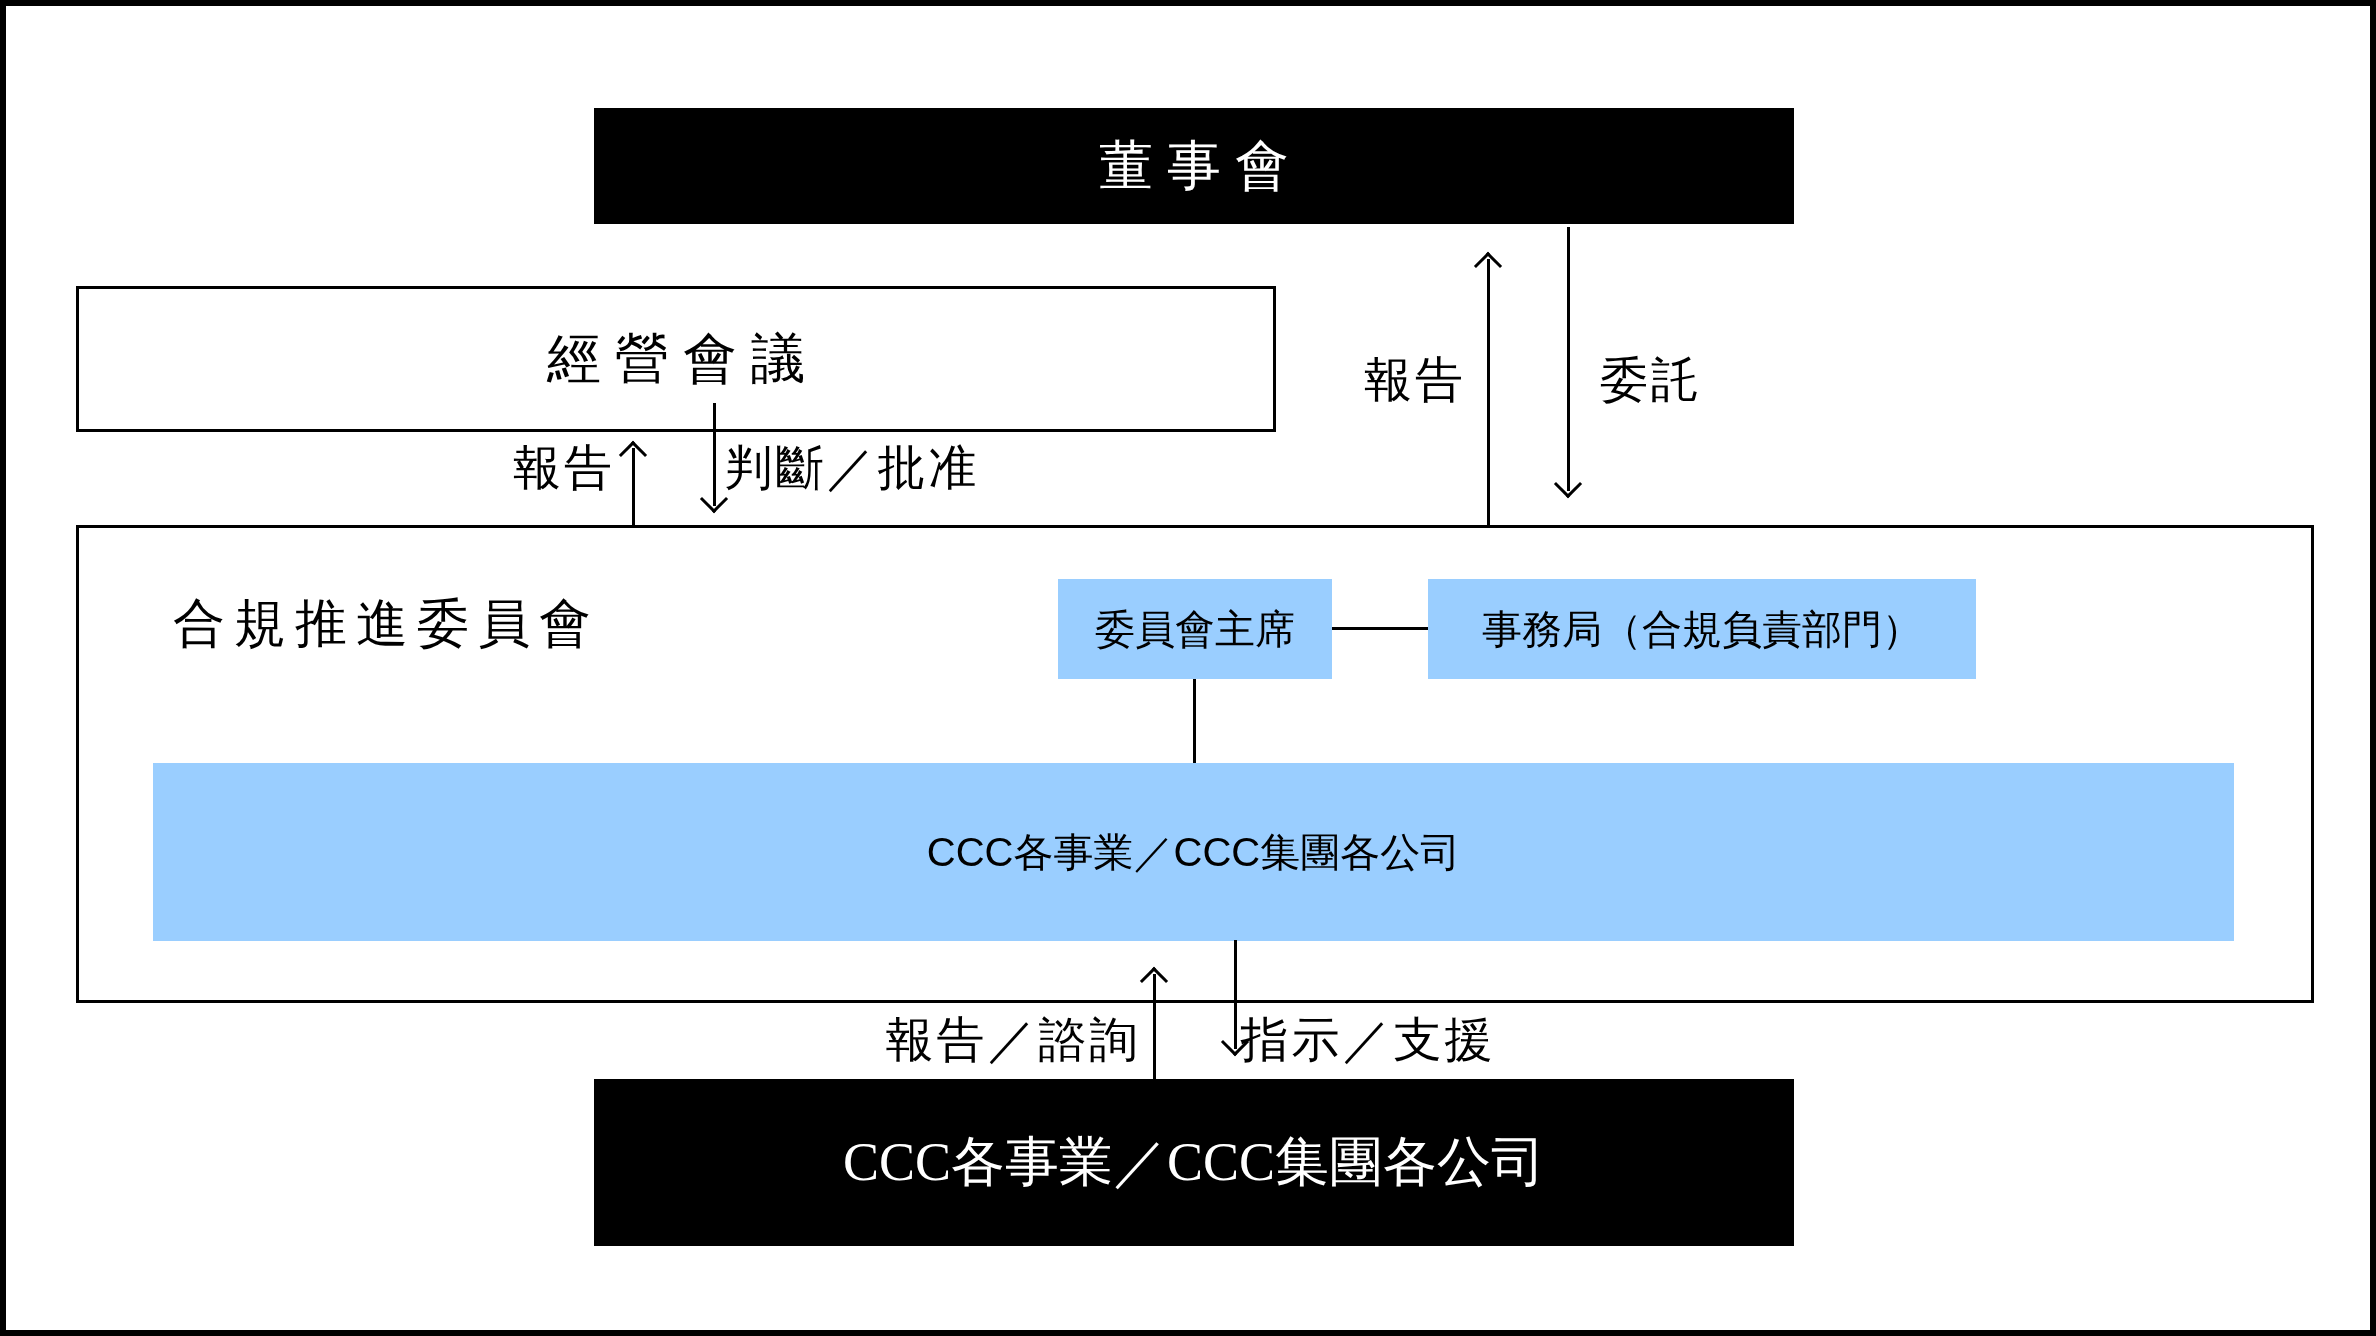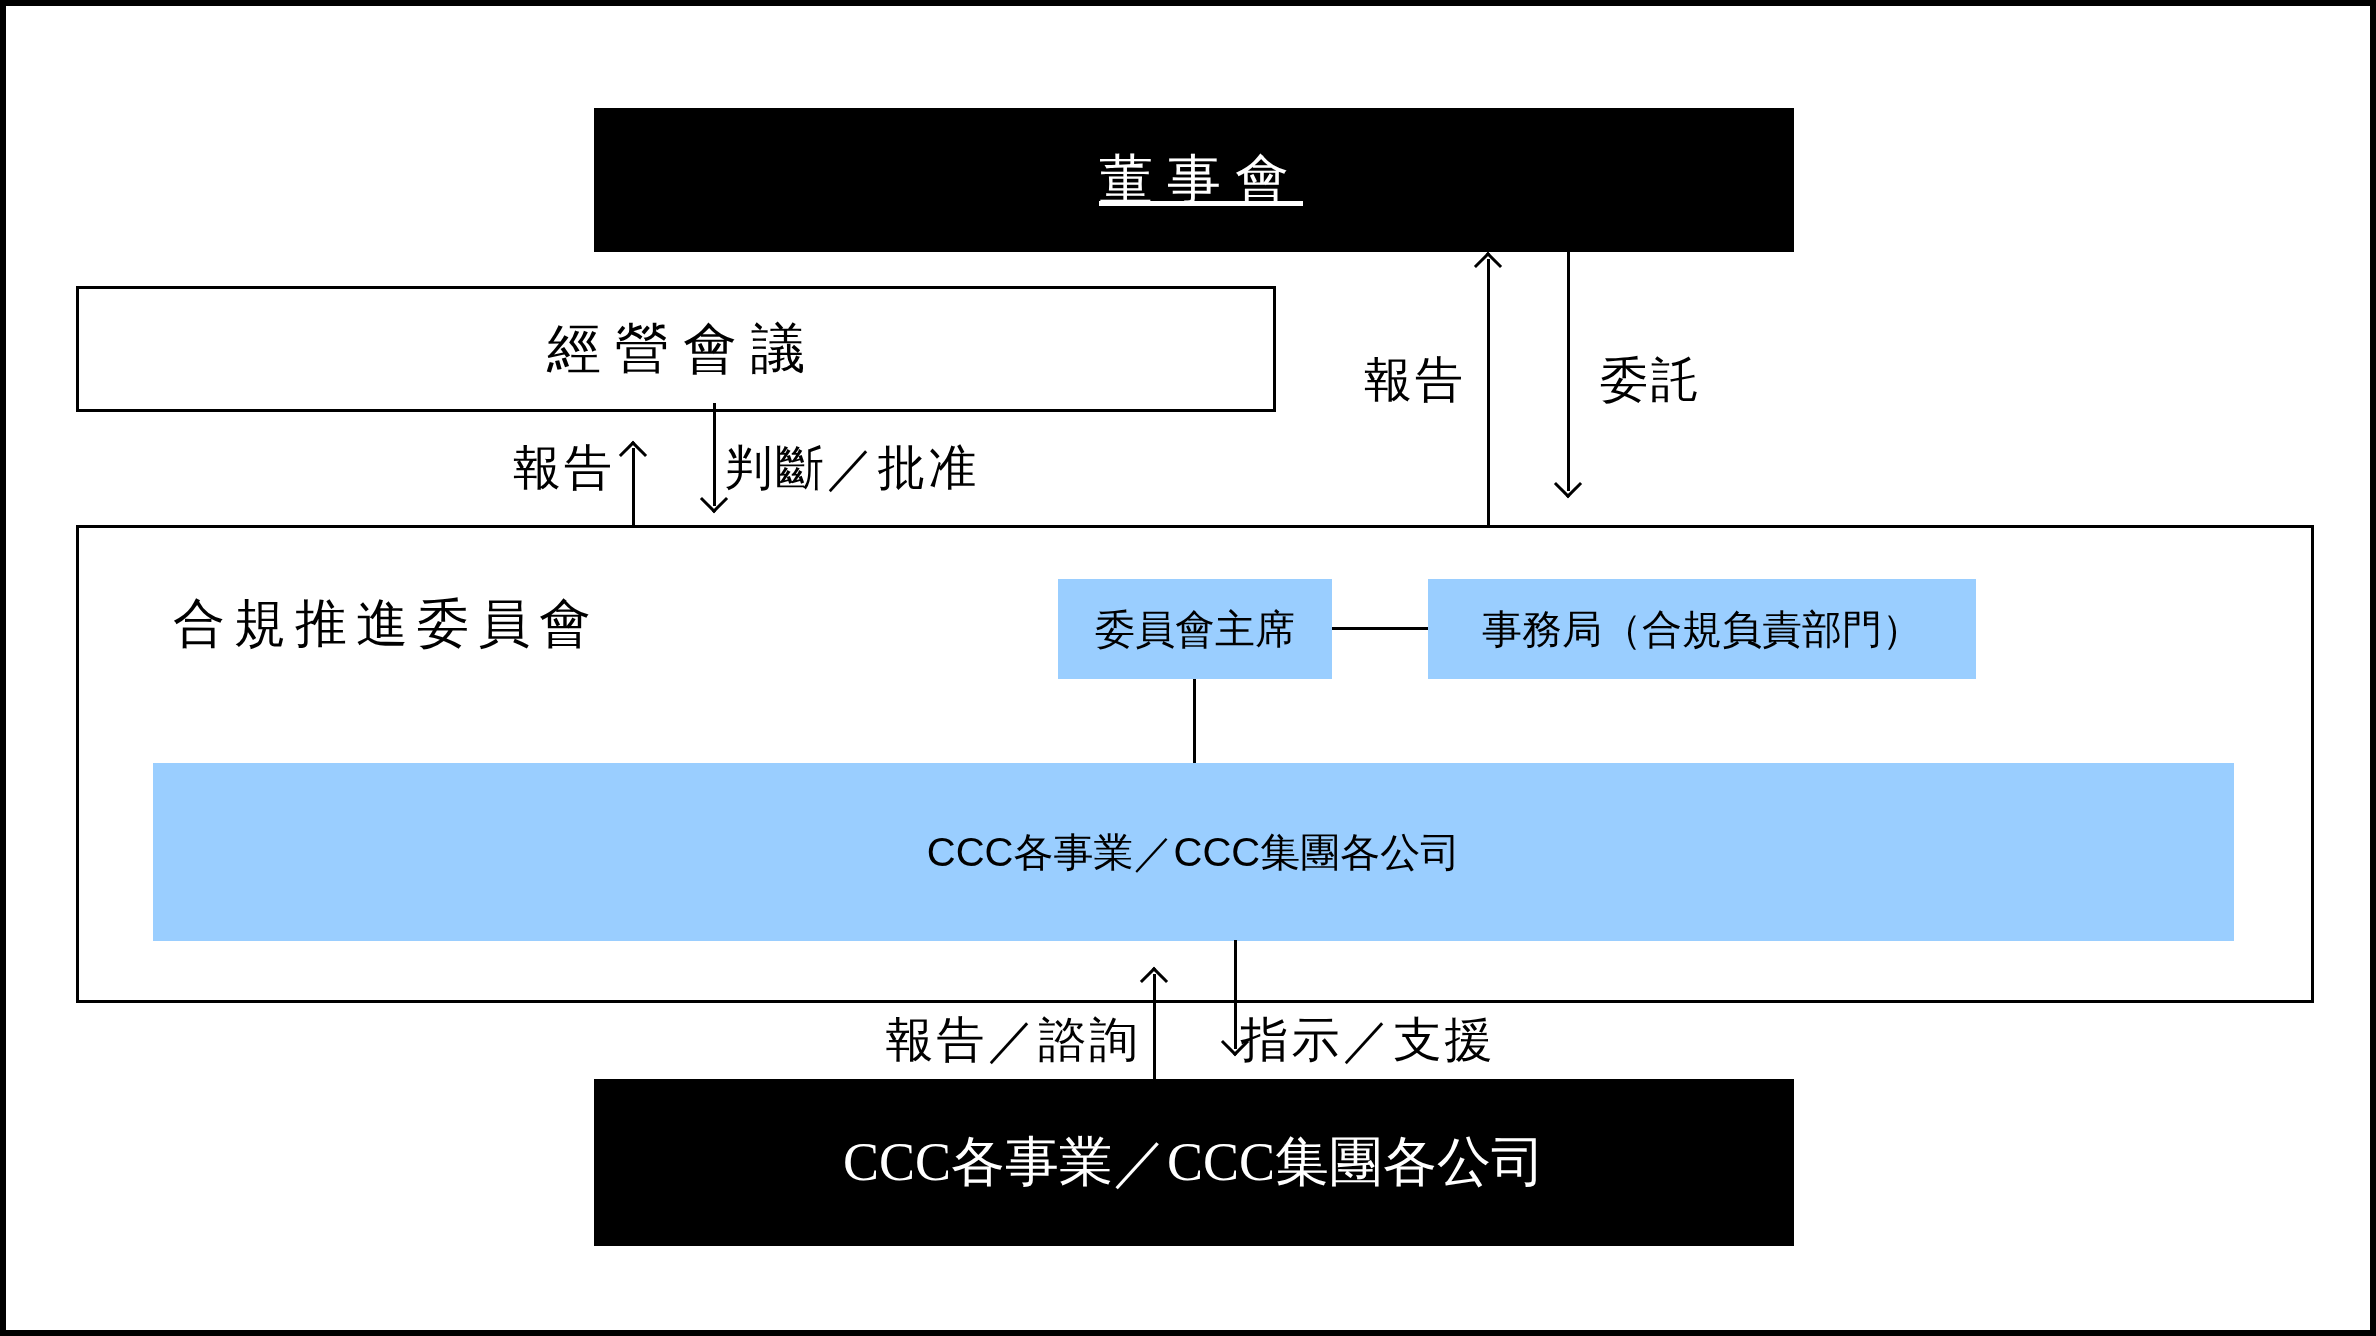--- a/index.html
+++ b/index.html
@@ -6,23 +6,23 @@
   body{width:2376px;height:1336px;position:relative;overflow:hidden;
        font-family:"Liberation Sans","DejaVu Sans",sans-serif;color:#000;}
   .canvas{position:absolute;left:0;top:0;width:2376px;height:1336px;
           border:6px solid #000;box-sizing:border-box;}
 
   .box{position:absolute;display:flex;align-items:center;justify-content:center;
        box-sizing:border-box;text-align:center;}
 
   
   .serif{font-family:"Liberation Serif","DejaVu Serif",serif;}
-  #board{left:588px;top:102px;width:1200px;height:144px;background:#000;color:#fff;
-         font-size:54px;letter-spacing:14px;padding-left:14px;text-decoration:underline;}
-  #mgmt{left:70px;top:280px;width:1200px;height:126px;background:#fff;
+  #board{left:588px;top:102px;width:1200px;height:116px;background:#000;color:#fff;
+         font-size:54px;letter-spacing:14px;padding-left:14px;}
+  #mgmt{left:70px;top:280px;width:1200px;height:146px;background:#fff;
         border:3px solid #000;font-size:54px;letter-spacing:14px;padding-left:14px;}
   #bottom{left:588px;top:1073px;width:1200px;height:167px;background:#000;color:#fff;
           font-size:54px;}
 
   
   #committee{left:70px;top:519px;width:2238px;height:478px;background:#fff;
              border:3px solid #000;}
   #committee-title{position:absolute;left:147px;top:583px;font-size:52px;
                    letter-spacing:9px;font-family:"Liberation Serif","DejaVu Serif",serif;margin-left:20px;}
 

